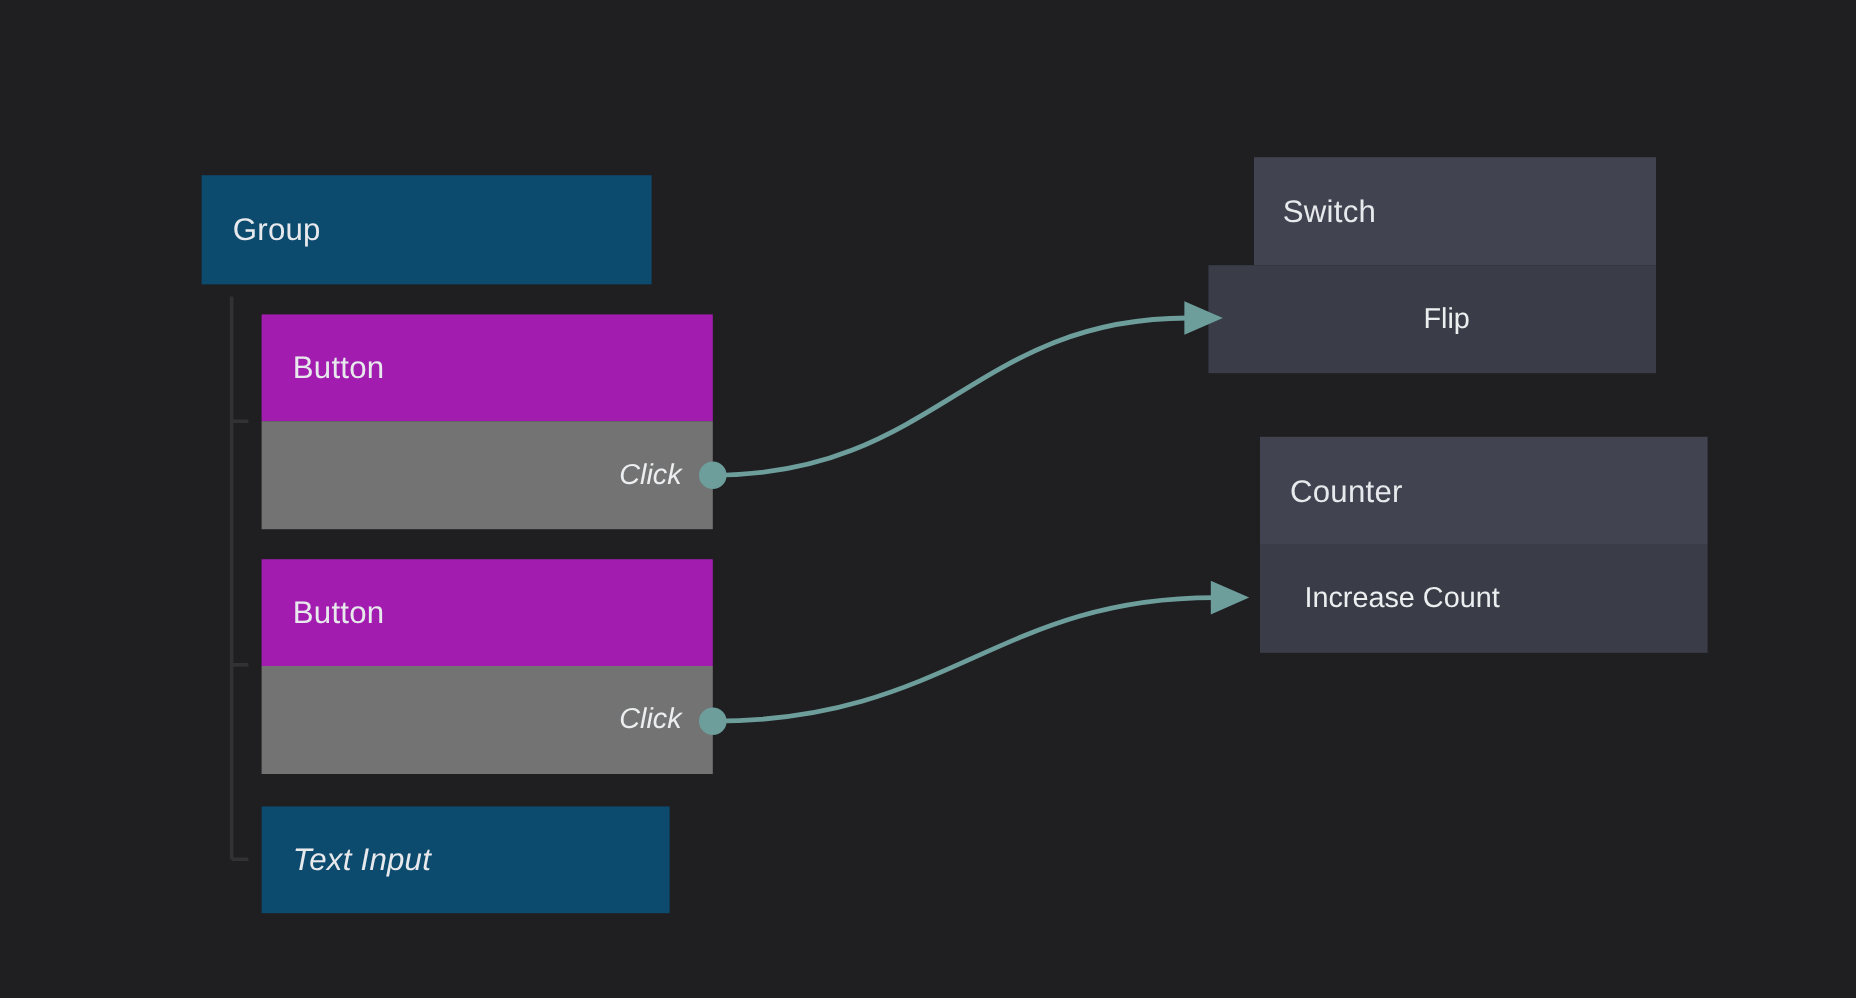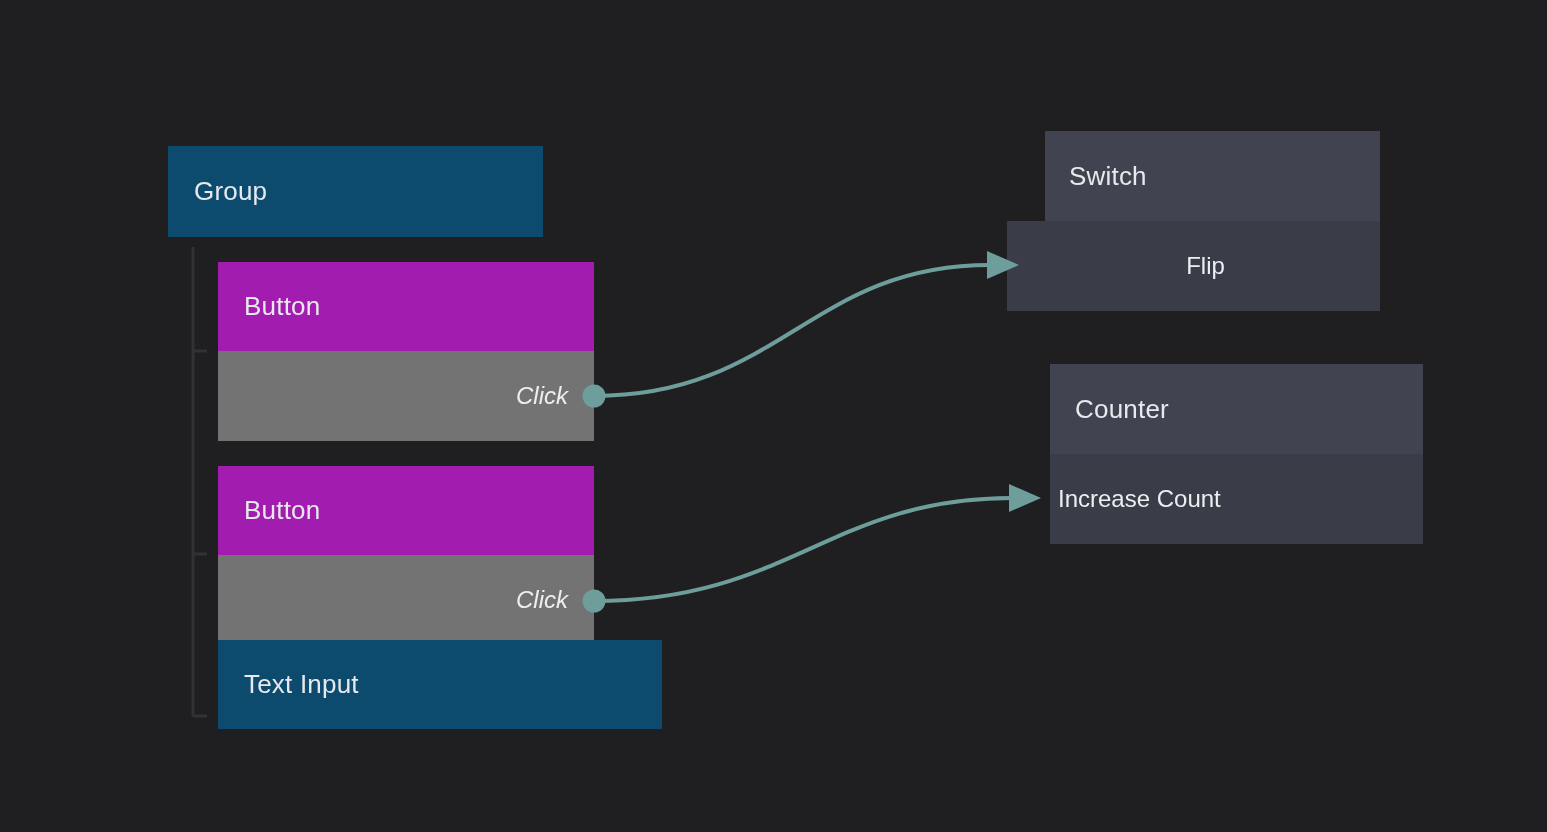--- a/index.html
+++ b/index.html
@@ -93,37 +93,37 @@
 
   <div class="node" style="left:218px; top:466px; width:376px; height:179px;">
     <div class="section blue-header" style="height:89px; padding-left:26px;">
       <span class="node-title">Button</span>
     </div>
     <div class="section blue-body" style="height:90px; justify-content:flex-end; padding-right:26px;">
       <span class="port-label">Click</span>
     </div>
   </div>
 
-  <div class="node blue-single" style="left:218px; top:640px; width:444px; height:89px;">
+  <div class="node blue-single" style="left:218px; top:672px; width:340px; height:89px;font-style:italic;">
     <div class="section" style="height:89px; padding-left:26px;">
       <span class="node-title">Text Input</span>
     </div>
   </div>
 
   <div class="node" style="left:1007px; top:131px; width:373px; height:180px;">
     <div class="section slate-header" style="height:90px; padding-left:24px;margin-left:38px;">
       <span class="node-title">Switch</span>
     </div>
     <div class="section slate-body" style="height:90px; padding-left:24px;justify-content:center;">
       <span class="port-label">Flip</span>
     </div>
   </div>
 
   <div class="node" style="left:1030px; top:364px; width:373px; height:180px;margin-left:20px;">
     <div class="section slate-header" style="height:90px; padding-left:25px;">
       <span class="node-title">Counter</span>
     </div>
-    <div class="section slate-body" style="height:90px; padding-left:8px;">
+    <div class="section slate-body" style="height:90px; padding-left:37px;">
       <span class="port-label">Increase Count</span>
     </div>
   </div>
 
 </div>
 
 </body></html>

